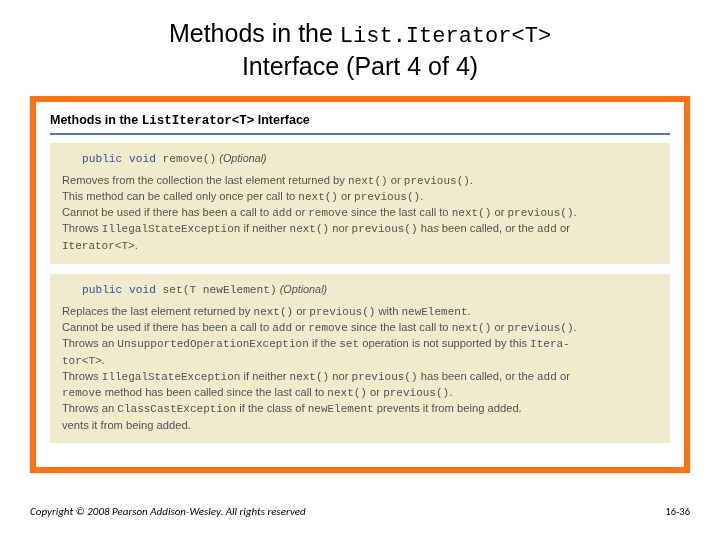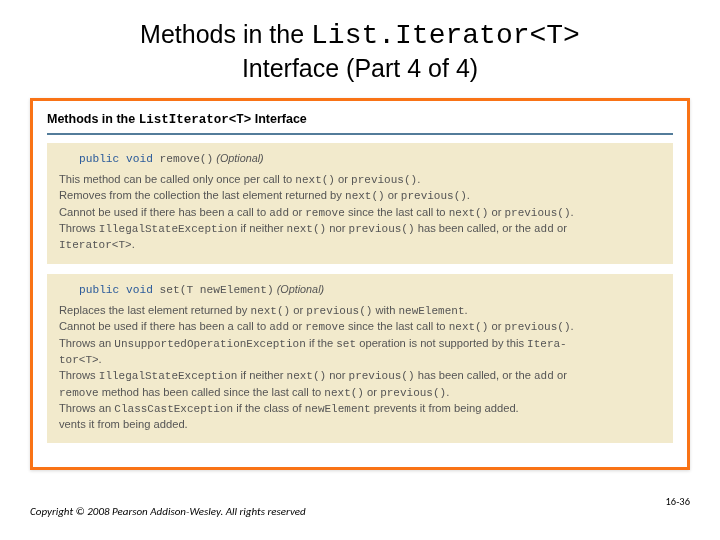--- a/index.html
+++ b/index.html
@@ -22,24 +22,24 @@
   .title {
     text-align: center;
     font-size: 25px;
     line-height: 1.25;
     margin: 0 0 14px 0;
     font-weight: 400;
   }
   .title .mono {
     font-family: "Courier New", Courier, monospace;
     font-weight: 400;
-    font-size: 28px;
+    font-size: 22px;
   }
   .panel {
-    border: 3px solid #f97316;
+    border: 6px solid #f97316;
     box-shadow: 0 1px 3px rgba(0,0,0,0.15);
     background: #fff;
     padding: 10px 14px 14px 14px;
     font-size: 11.2px;
     line-height: 1.3;
     color: #555;
   }
   .panel-title {
     font-weight: bold;
     color: #000;
@@ -80,21 +80,21 @@
     left: 30px;
     bottom: 22px;
     font-size: 11px;
     font-family: Calibri, Arial, sans-serif;
     color: #000;
     font-style: italic;
   }
   .footer-right {
     position: absolute;
     right: 30px;
-    bottom: 32px;
+    bottom: 22px;
     font-size: 10.5px;
     font-family: Calibri, Arial, sans-serif;
     color: #000;
   }
 </style>
 </head>
 <body>
 
 <div class="slide">
 
@@ -107,22 +107,22 @@
     <div class="panel-title">
       <span>Methods in the </span><span class="mono">ListIterator&lt;T&gt;</span><span> Interface</span>
     </div>
     <hr class="hr">
 
     <div class="method-block">
       <div class="sig">
         <span class="kw">public void</span><span> remove()</span><span class="opt"> (Optional)</span>
       </div>
       <div class="desc" id="m1desc">
+          <p><span>Removes from the collection the last element returned by </span><span class="mono">next()</span><span> or </span><span class="mono">previous()</span><span>.</span></p>
           <p><span>This method can be called only once per call to </span><span class="mono">next()</span><span> or </span><span class="mono">previous()</span><span>.</span></p>
-          <p><span>Removes from the collection the last element returned by </span><span class="mono">next()</span><span> or </span><span class="mono">previous()</span><span>.</span></p>
           <p><span>Cannot be used if there has been a call to </span><span class="mono">add</span><span> or </span><span class="mono">remove</span><span> since the last call to </span><span class="mono">next()</span><span> or </span><span class="mono">previous()</span><span>.</span></p>
           <p><span>Throws </span><span class="mono">IllegalStateException</span><span> if neither </span><span class="mono">next()</span><span> nor </span><span class="mono">previous()</span><span> has been called, or the </span><span class="mono">add</span><span> or</span></p>
           <p><span class="mono">Iterator&lt;T&gt;</span><span>.</span></p>
         </div>
     </div>
 
     <div class="method-block">
       <div class="sig">
         <span class="kw">public void</span><span> set(T newElement)</span><span class="opt"> (Optional)</span>
       </div>

